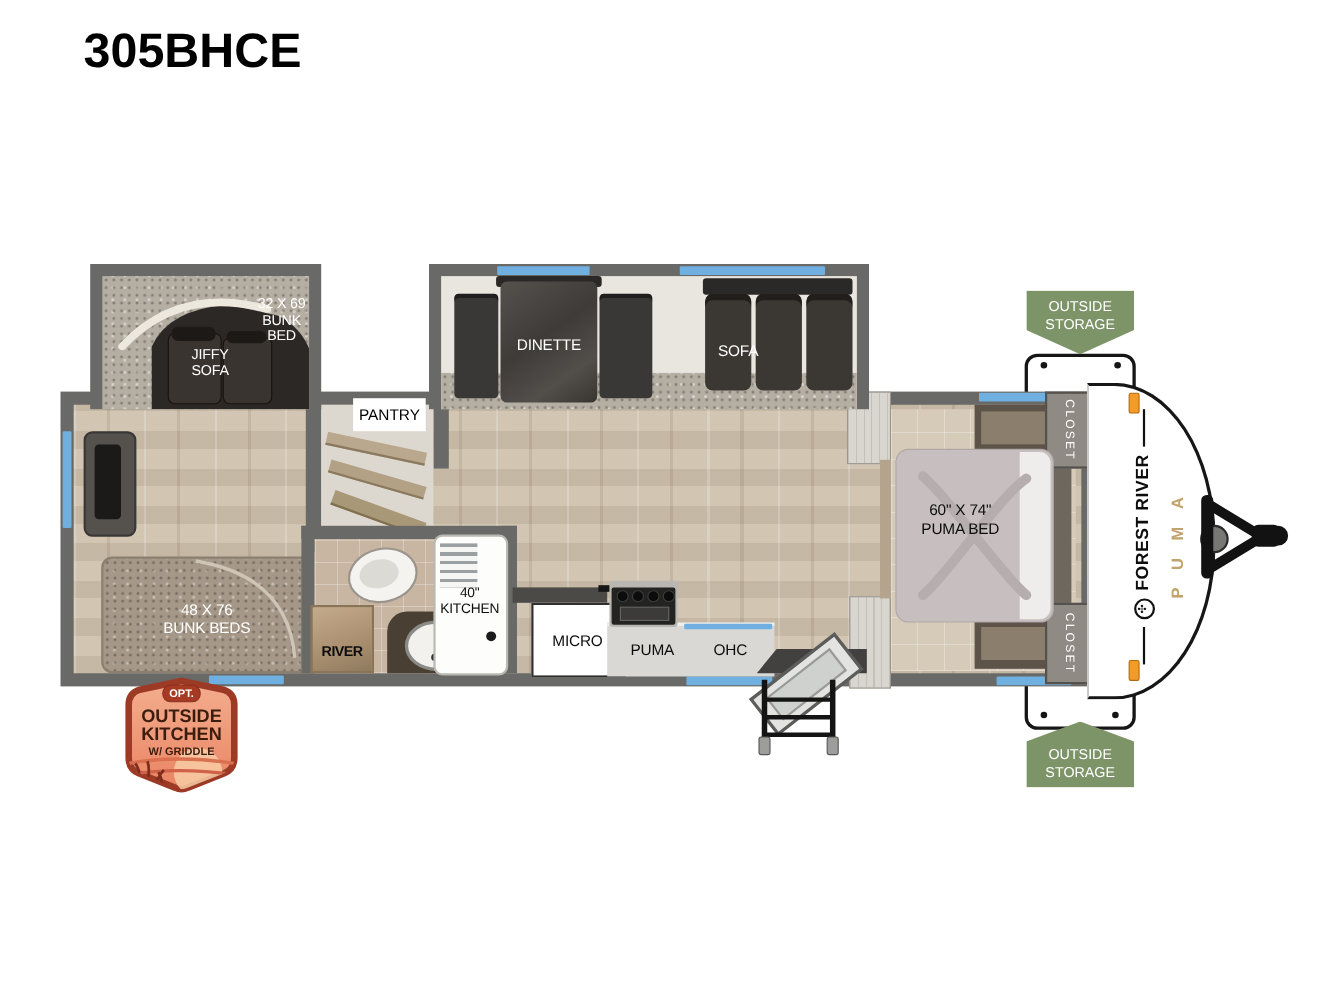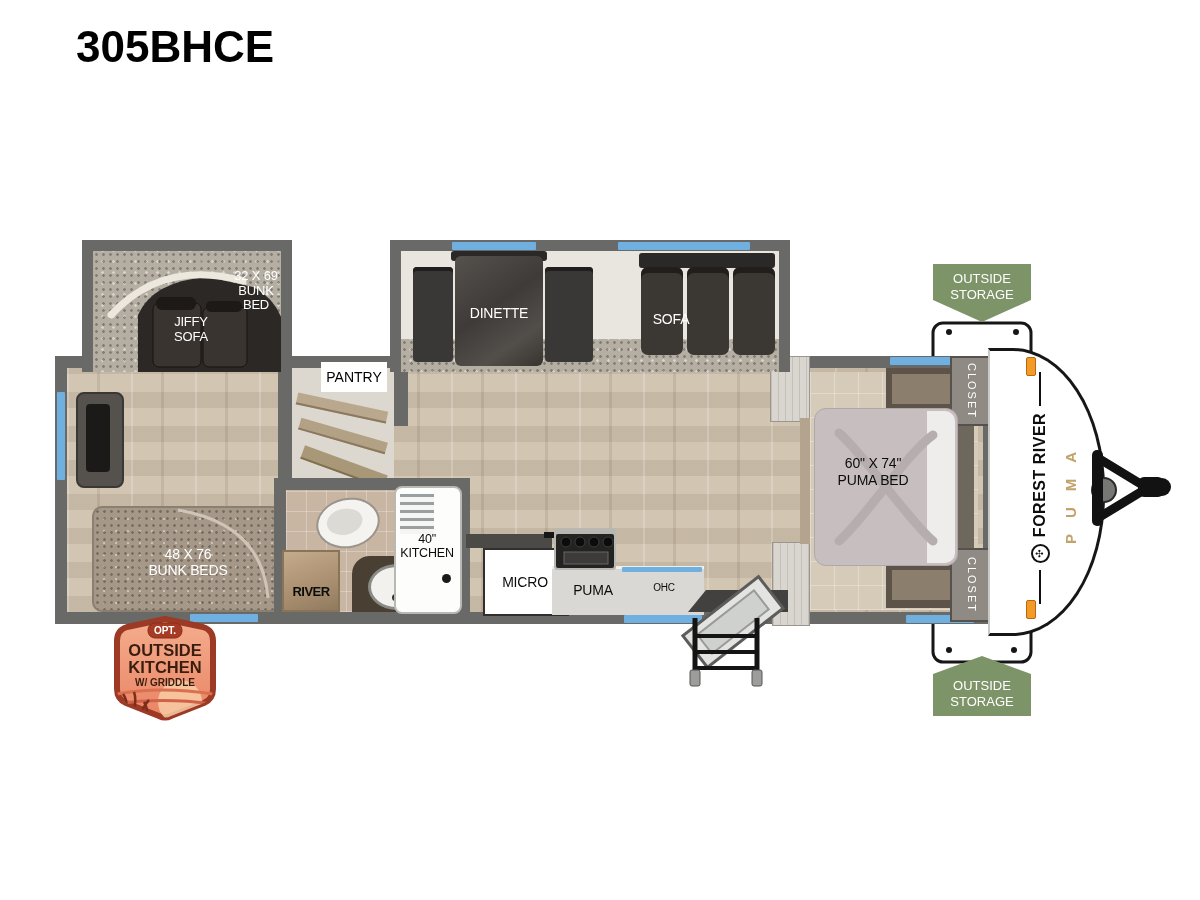--- a/index.html
+++ b/index.html
@@ -155,21 +155,21 @@
     <div class="abs" style="left:2px;top:6px;width:58px;height:34px;background:#232322;border-radius:2px"></div>
     <svg class="abs" style="left:2px;top:6px" width="58" height="34">
       <circle cx="10" cy="8" r="5" fill="#0c0c0c" stroke="#3d3d3b"></circle>
         <circle cx="24" cy="8" r="5" fill="#0c0c0c" stroke="#3d3d3b"></circle>
       <circle cx="38" cy="8" r="5" fill="#0c0c0c" stroke="#3d3d3b"></circle>
         <circle cx="52" cy="8" r="5" fill="#0c0c0c" stroke="#3d3d3b"></circle>
       <rect x="8" y="18" width="44" height="12" fill="#3c3b39" stroke="#666"></rect>
     </svg>
   </div>
   <div class="abs ktext" style="left:560px;top:582px;width:66px;font-size:14px;z-index:4">PUMA</div>
-  <div class="abs ktext" style="left:638px;top:582px;width:52px;font-size:10px;z-index:4">OHC</div>
+  <div class="abs ktext" style="left:638px;top:582px;width:52px;font-size:14px;z-index:4">OHC</div>
   <div class="abs bluewin" style="left:622px;top:567px;width:80px;height:5px;z-index:4"></div>
 
   <div class="abs rug" style="left:810px;top:372px;width:168px;height:238px;z-index:3"></div>
   <div class="abs grain" style="left:770px;top:356px;width:38px;height:64px;border:1px solid #9a968f;z-index:3"></div>
   <div class="abs grain" style="left:772px;top:542px;width:36px;height:82px;border:1px solid #9a968f;z-index:3"></div>
   <div class="abs" style="left:800px;top:418px;width:10px;height:126px;background:#b5a48d;z-index:3"></div>
   <div class="abs cab-dark" style="left:886px;top:368px;width:70px;height:44px;z-index:4">
     <div class="abs cab-top" style="left:6px;top:6px;width:58px;height:30px"></div>
   </div>
   <div class="abs cab-dark" style="left:886px;top:562px;width:70px;height:46px;z-index:4">

